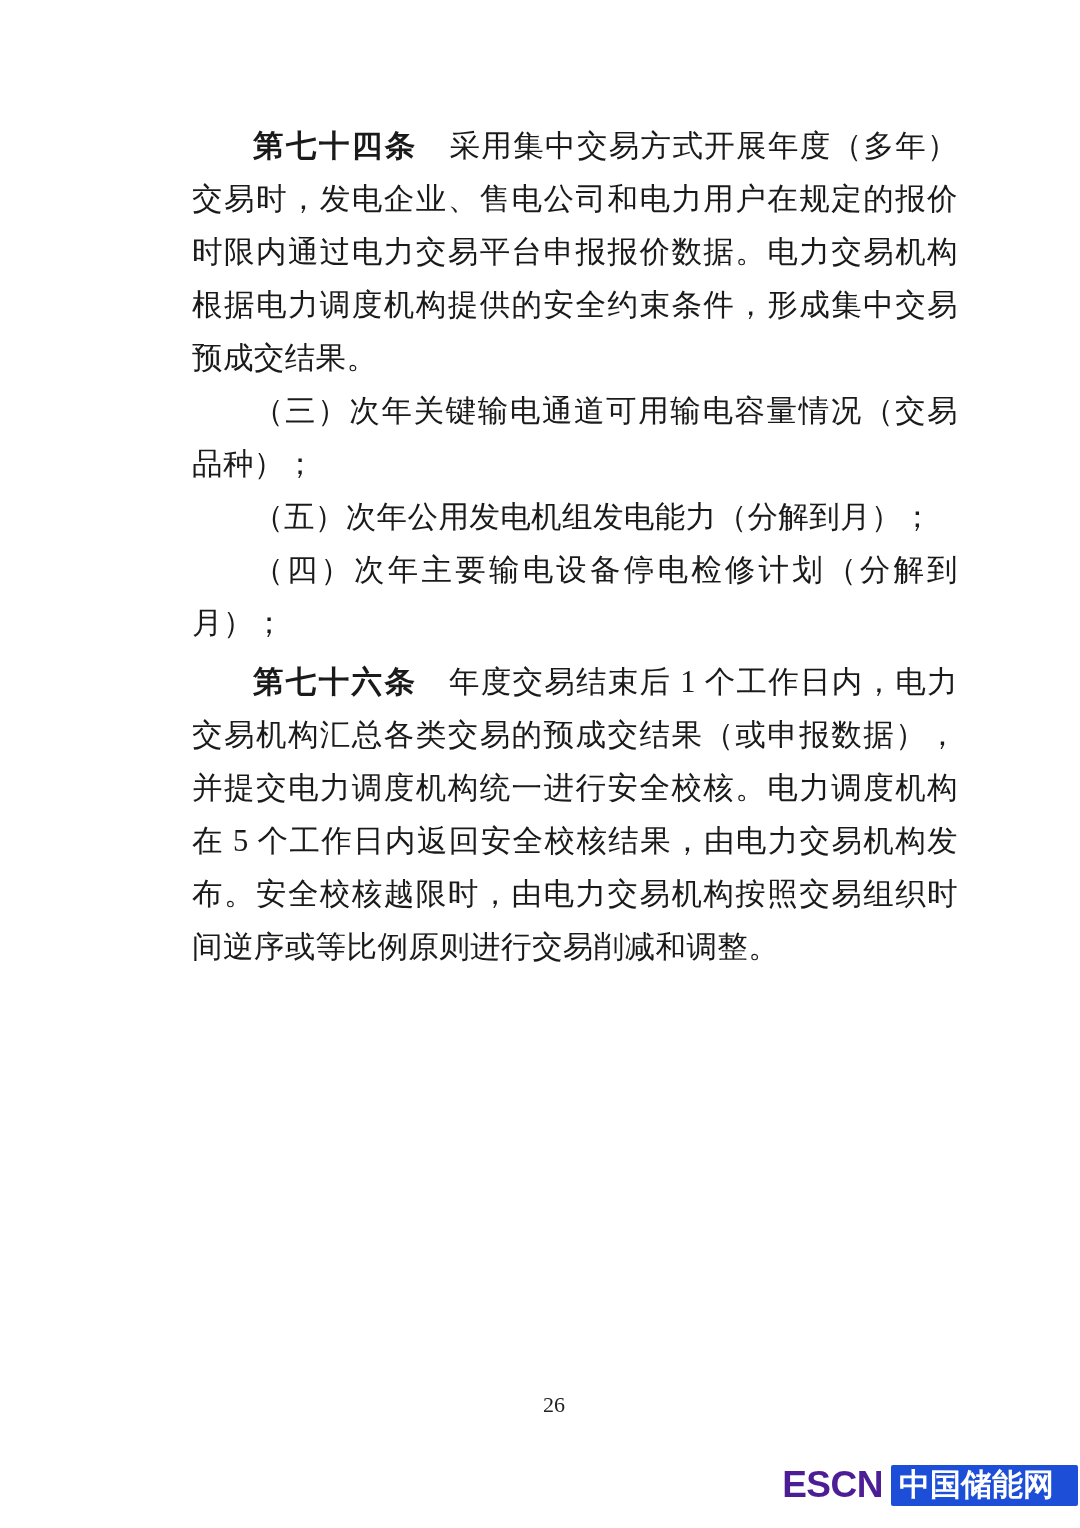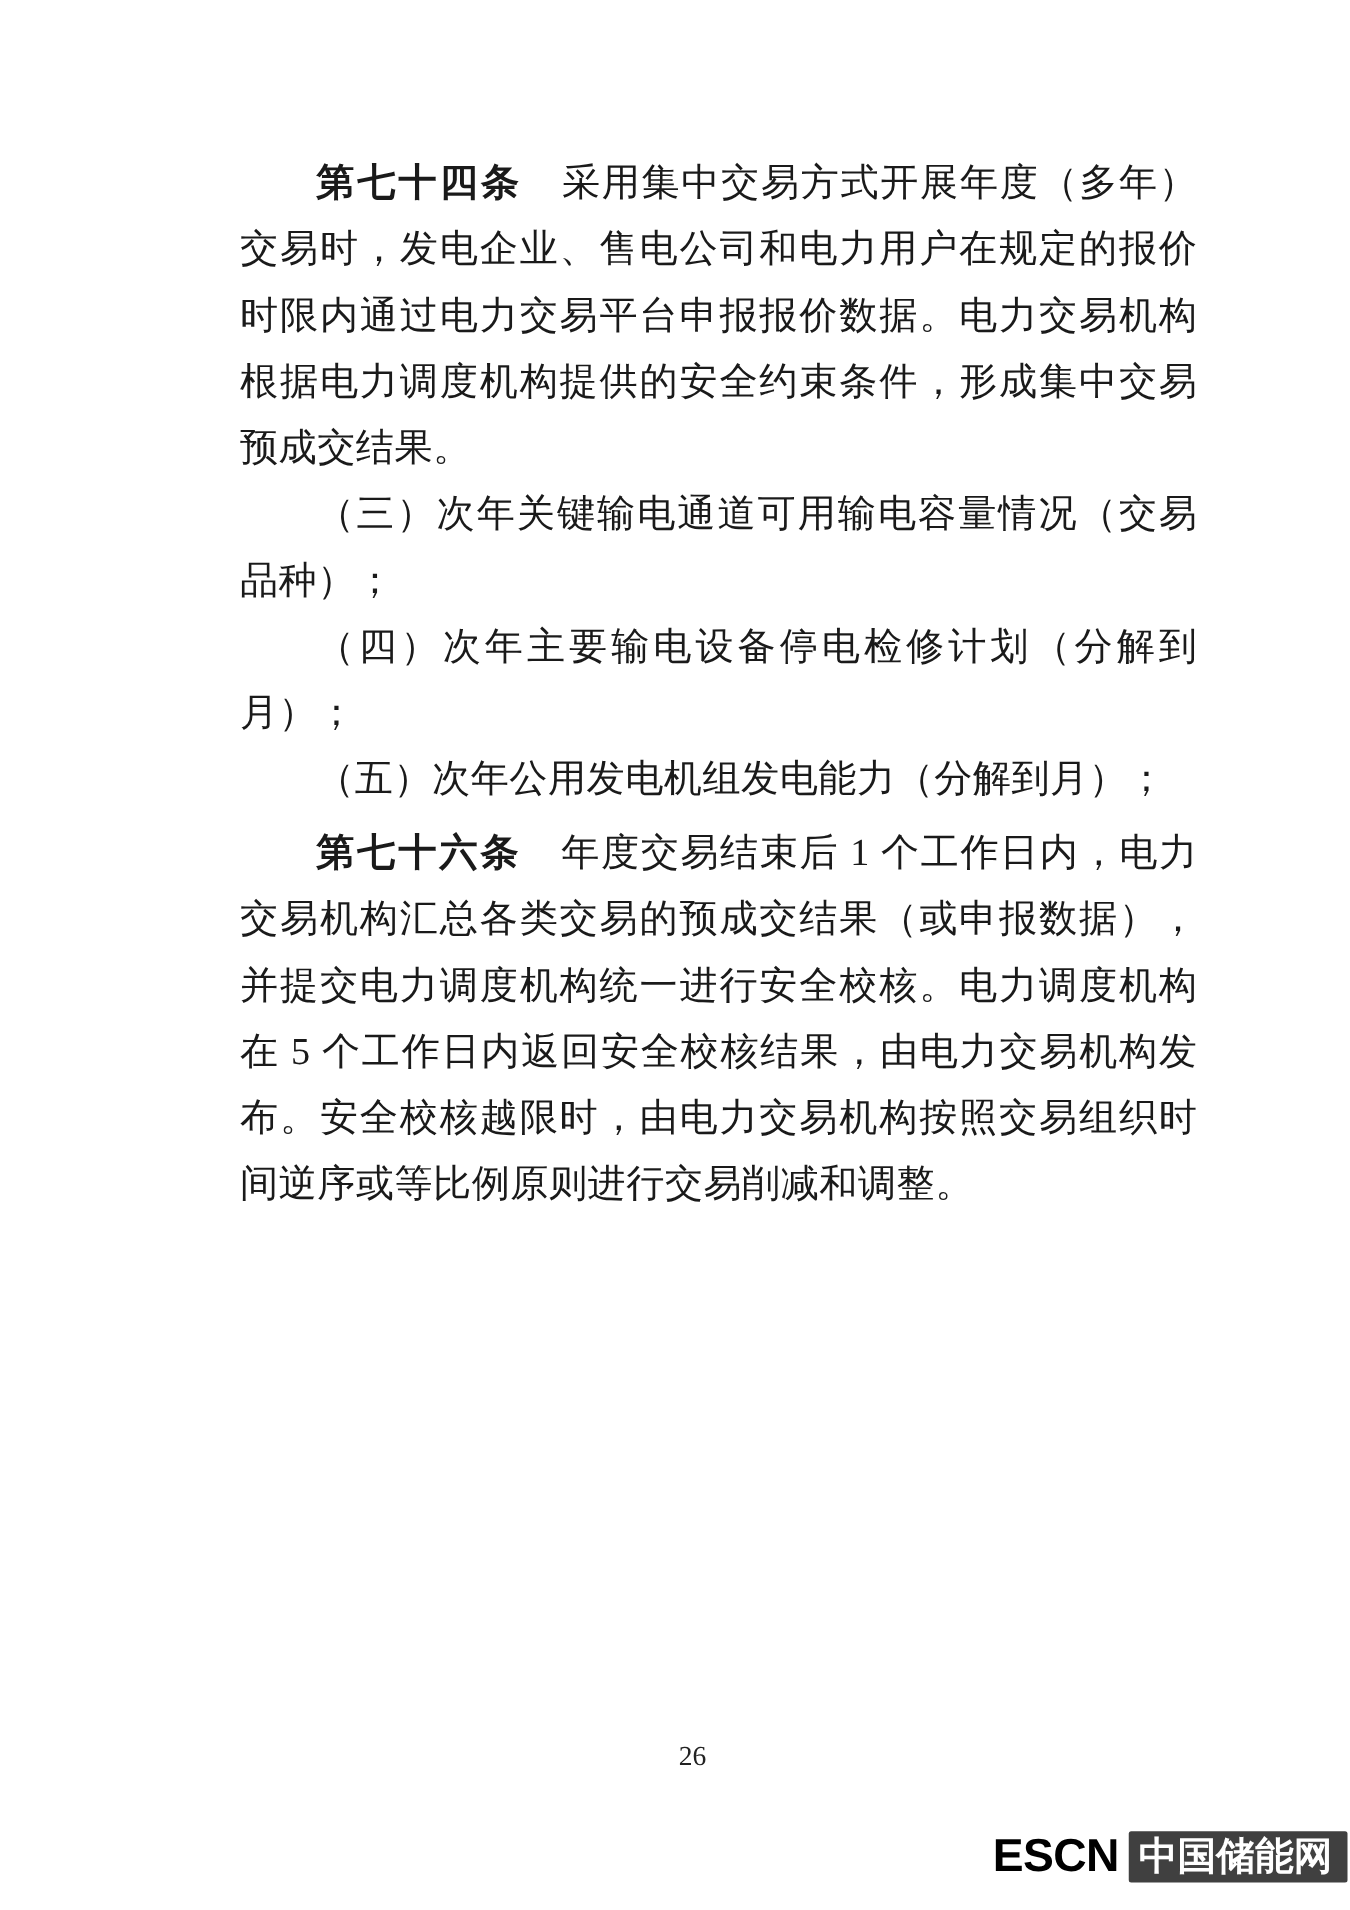--- a/index.html
+++ b/index.html
@@ -61,55 +61,55 @@
   }
   .watermark {
     position: absolute;
     right: 36px;
     bottom: 22px;
     display: flex;
     align-items: center;
     gap: 8px;
   }
   .wm-escn {
-    color: #000000;
+    color: #4c1d95;
     font-family: "Liberation Sans", sans-serif;
     font-weight: bold;
     font-size: 37px;
     letter-spacing: -0.5px;
   }
   .wm-cn {
-    background: #404040;
+    background: #1d4ed8;
     color: #ffffff;
     font-family: "Liberation Sans", sans-serif;
     font-weight: bold;
     font-size: 31px;
-    padding: 4px 12px 6px 8px;
+    padding: 4px 24px 6px 8px;
     letter-spacing: 0px;
     line-height: 1.0;
     border-radius: 2px;
   }
 </style>
 </head>
 <body>
 
 <div class="page">
 
   <div class="content">
 
     <p class="para indent"><span class="art-title">第七十四条</span>　<span>采用集中交易方式开展年度（多年）交易时，发电企业、售电公司和电力用户在规定的报价时限内通过电力交易平台申报报价数据。电力交易机构根据电力调度机构提供的安全约束条件，形成集中交易预成交结果。</span></p>
 
 
 
 
     <p class="para indent-sub">（三）次年关键输电通道可用输电容量情况（交易品种）；</p>
 
+    <p class="para indent-sub">（五）次年公用发电机组发电能力（分解到月）；</p>
+
     <p class="para indent-sub">（四）次年主要输电设备停电检修计划（分解到月）；</p>
-
-    <p class="para indent-sub">（五）次年公用发电机组发电能力（分解到月）；</p>
 
     <div class="gap-med"></div>
 
     <p class="para indent"><span class="art-title">第七十六条</span>　<span>年度交易结束后 1 个工作日内，电力交易机构汇总各类交易的预成交结果（或申报数据），并提交电力调度机构统一进行安全校核。电力调度机构在 5 个工作日内返回安全校核结果，由电力交易机构发布。安全校核越限时，由电力交易机构按照交易组织时间逆序或等比例原则进行交易削减和调整。</span></p>
 
     <div class="gap-med"></div>
 
 
   </div>
 

